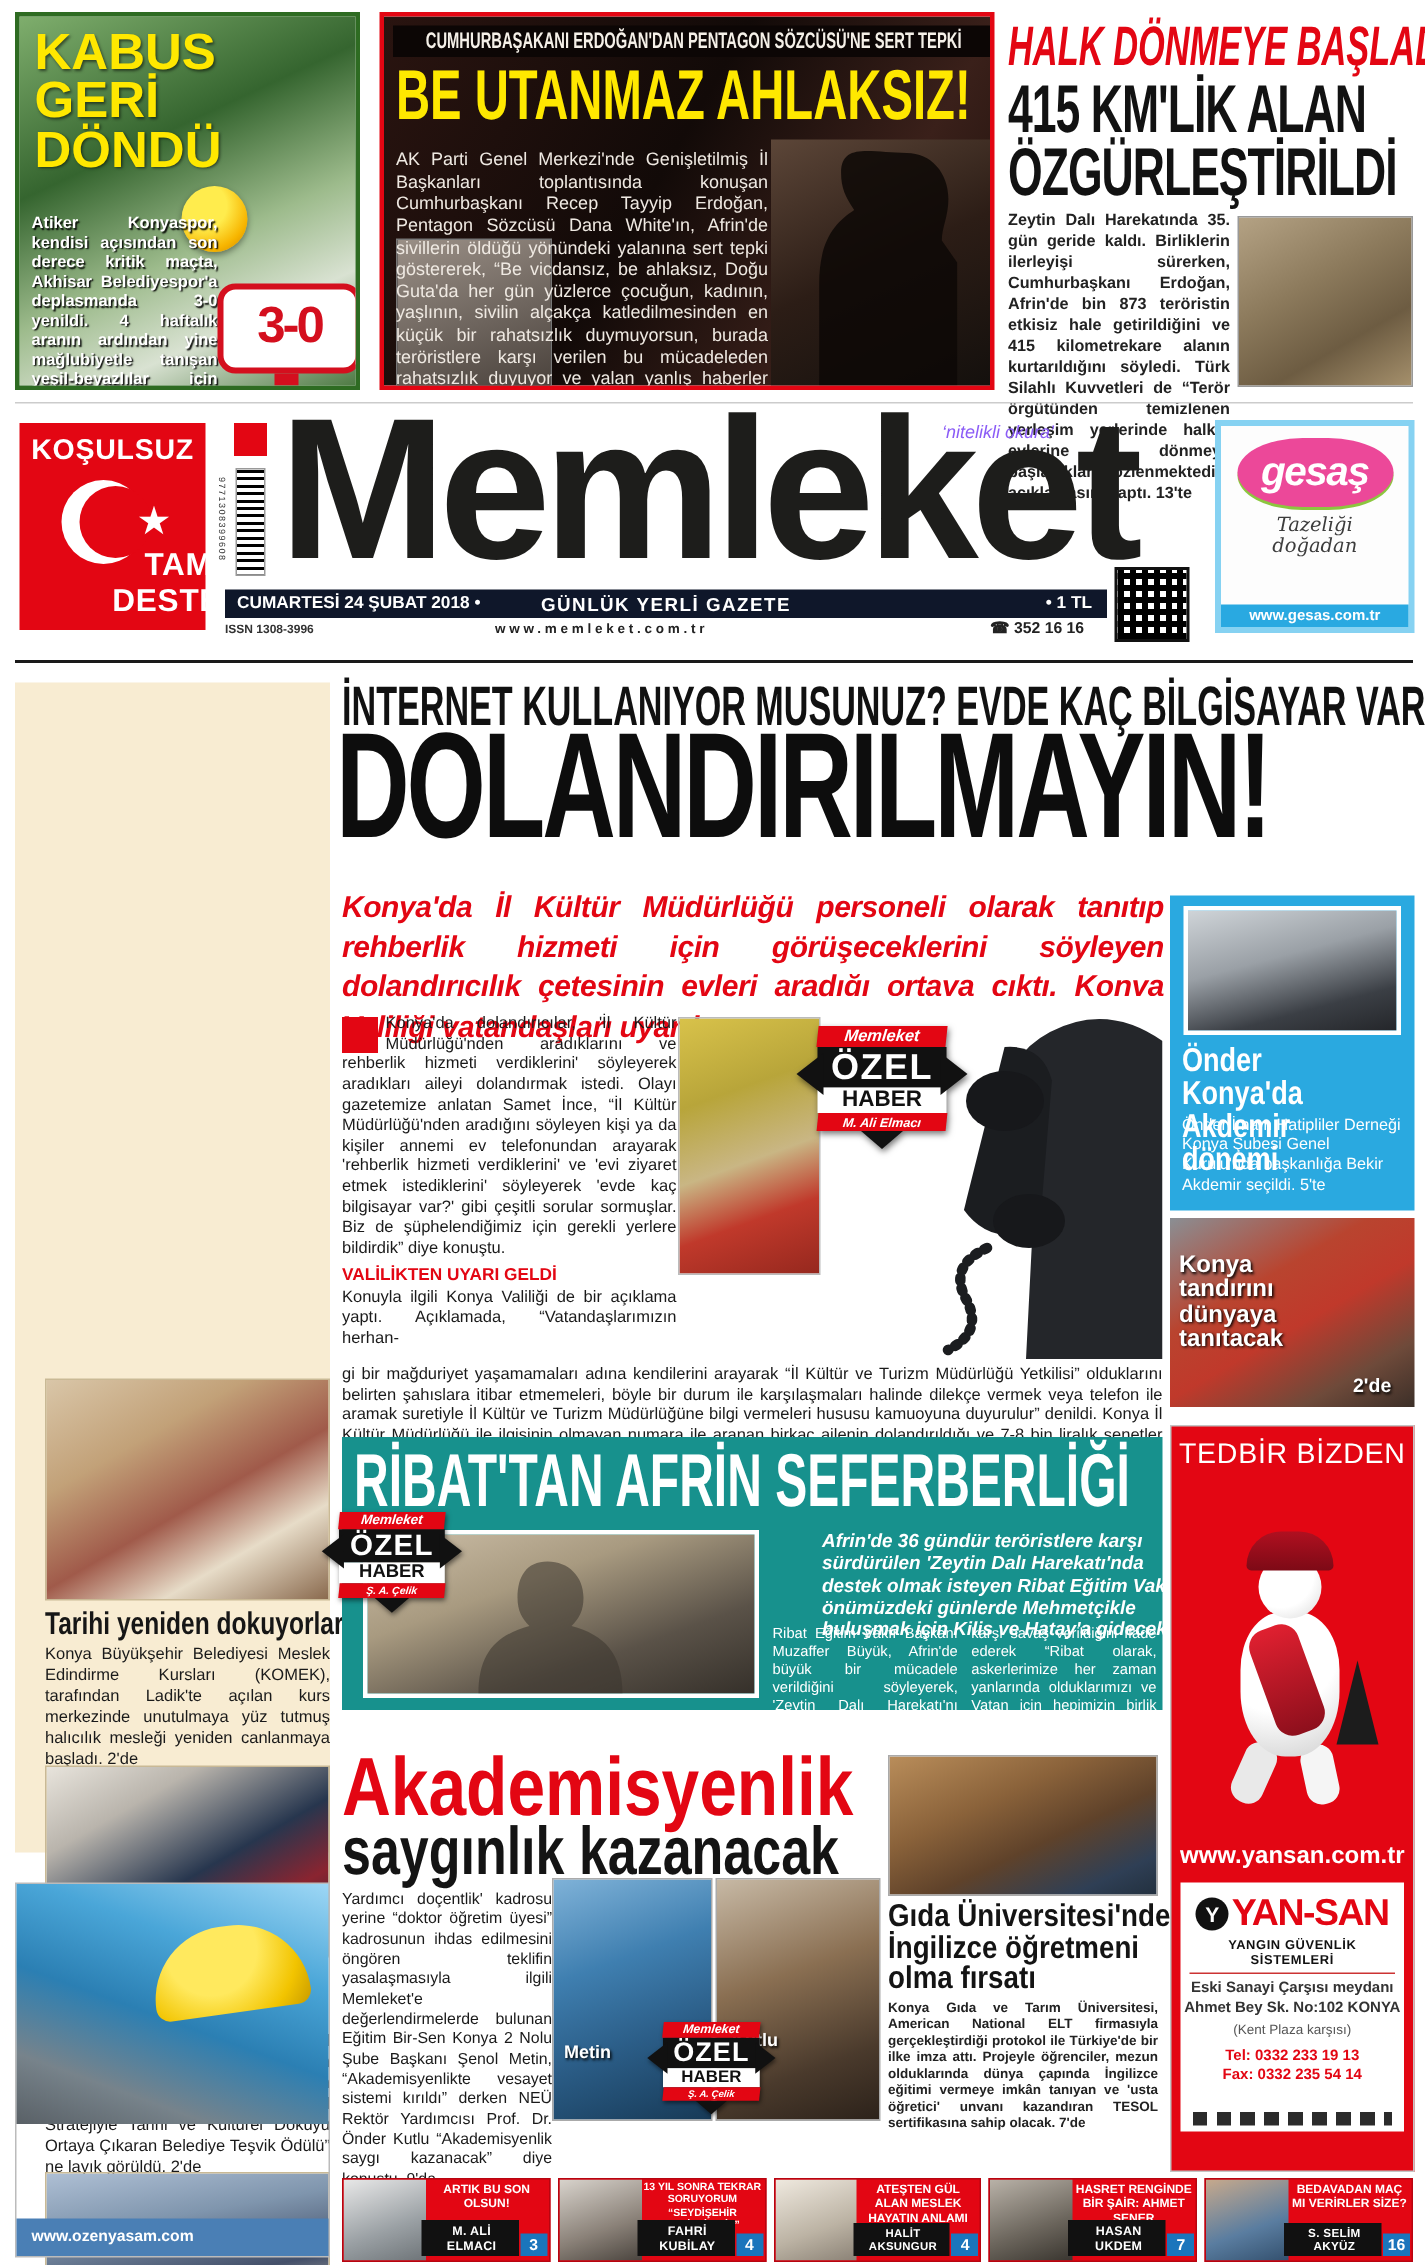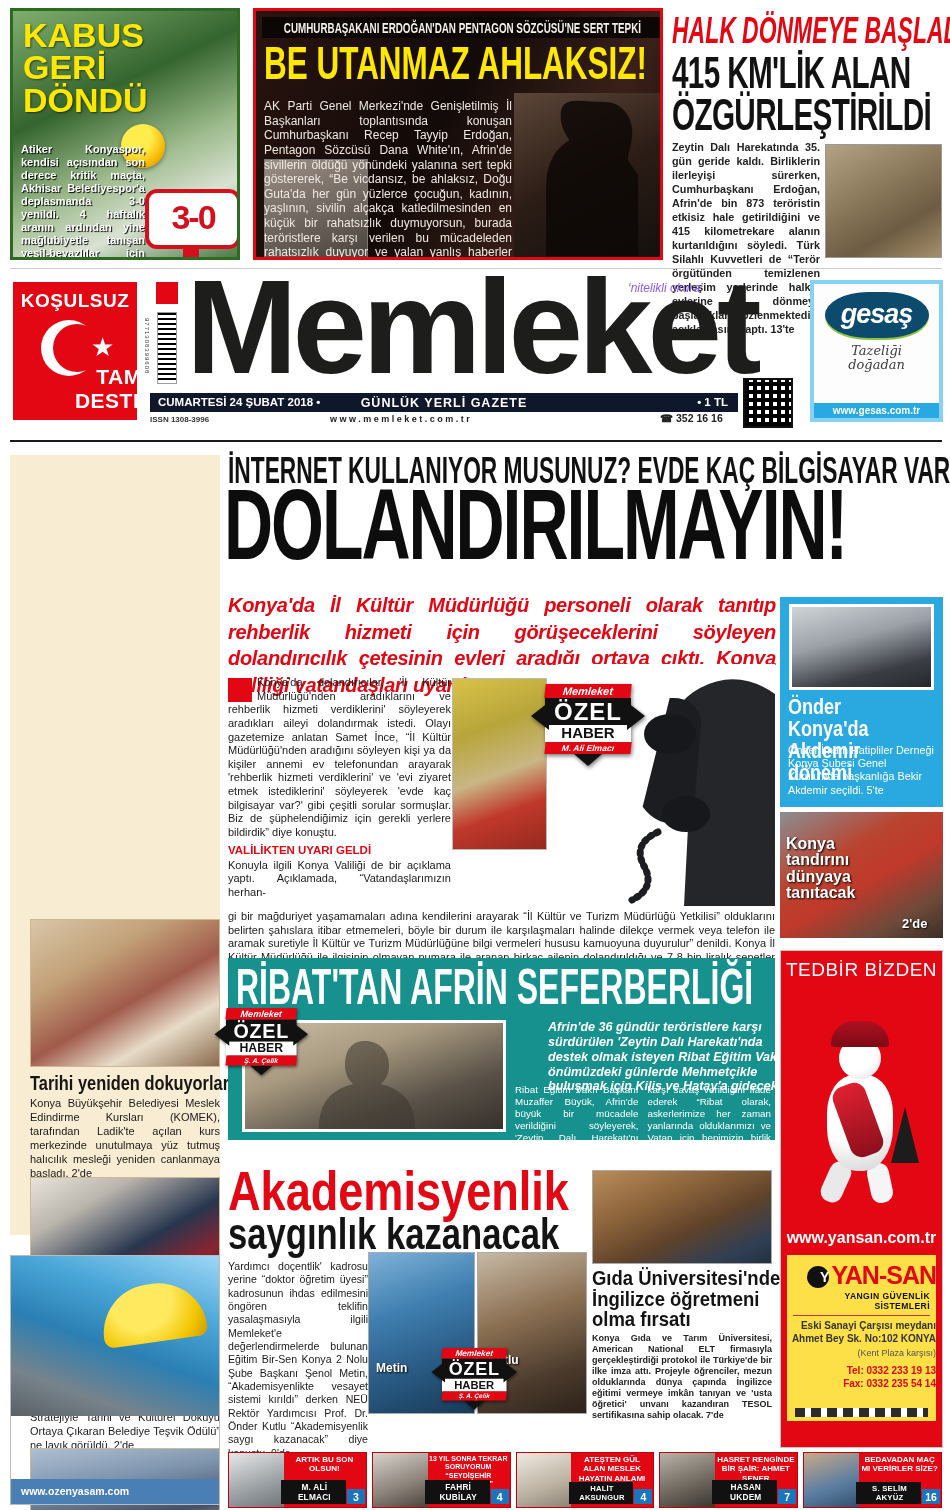--- a/index.html
+++ b/index.html
@@ -52,21 +52,21 @@
   #mastbar{left:150px;top:393px;width:588px;height:19px;background:#0f172a;color:#fff;font-weight:bold;}
   #mastbar .d{position:absolute;left:8px;top:3px;font-size:11.5px;}
   #mastbar .s{position:absolute;left:0;right:0;top:2.5px;text-align:center;font-size:12.5px;letter-spacing:1px;}
   #mastbar .p{position:absolute;right:10px;top:3px;font-size:11.5px;}
   #issn{left:150px;top:415px;font-size:8px;font-weight:bold;color:#333;}
   #mastsite{left:330px;top:414px;font-size:9px;font-weight:bold;letter-spacing:2.5px;color:#222;}
   #mastphone{left:660px;top:412px;font-size:10.5px;font-weight:bold;color:#222;}
   #qr{left:743px;top:378px;width:46px;height:46px;border:2px solid #111;
       background:repeating-linear-gradient(0deg,#000 0 4px,transparent 4px 8px),repeating-linear-gradient(90deg,#000 0 4px,#fff 4px 8px);}
   #gesas{left:810px;top:280px;width:133px;height:142px;border:4px solid #86d2f2;box-sizing:border-box;background:#fdfdfd;text-align:center;}
-  #gesas .oval{margin:8px auto 2px;width:104px;height:46px;background:#0c4a6e;border-radius:50%/60%;
+  #gesas .oval{margin:8px auto 2px;width:104px;height:46px;background:#ec4899;border-radius:50%/60%;
                color:#fff;font-weight:bold;font-style:italic;font-size:27px;line-height:44px;letter-spacing:-1px;
                box-shadow:0 2px 0 #8cc63f;}
   #gesas .slogan{font-family:"DejaVu Serif",serif;font-style:italic;font-size:13px;color:#3c3c3c;line-height:1.05;margin-top:6px;}
   #gesas .site{position:absolute;bottom:0;left:0;right:0;background:#29a9e1;color:#fff;font-weight:bold;font-size:10px;padding:2px 0;}
 
   
   #leadkick{left:228px;top:450px;font-weight:bold;font-size:37px;color:#111;}
   #leadhl{left:224px;top:477px;font-weight:bold;font-size:100px;letter-spacing:-3px;color:#0d0d0d;line-height:.95;}
   #leadsub{left:228px;top:592px;width:548px;color:#e30613;font-weight:bold;font-style:italic;font-size:20px;line-height:1.33;letter-spacing:-.3px;}
   #leadbody{left:228px;top:676px;width:223px;font-size:11px;line-height:1.24;}
@@ -125,21 +125,21 @@
   
   #gidaphoto{left:592px;top:1170px;width:178px;height:92px;border:1px solid #aaa;
              background:linear-gradient(155deg,#b98d5a 0%,#8a623a 35%,#5f422a 60%,#2f3f55 85%,#22303f 100%);}
   #gidahl{left:592px;top:1268px;font-weight:bold;font-size:21px;line-height:.98;color:#141414;}
   #gidabody{left:592px;top:1333px;width:180px;font-size:9px;font-weight:bold;line-height:1.22;color:#222;}
 
   
   #yansan{left:780px;top:950px;width:163px;height:498px;background:#e30613;border:1px solid #c4c4c4;box-sizing:border-box;}
   #yansan .ted{color:#fff;font-size:19px;text-align:center;padding-top:8px;letter-spacing:.5px;}
   #yansan .site{position:absolute;top:278px;width:100%;text-align:center;color:#fff;font-weight:bold;font-size:16px;}
-  #yansanbox{position:absolute;top:304px;left:6px;right:6px;height:166px;background:#fde047;text-align:right;}
+  #yansanbox{position:absolute;top:304px;left:6px;right:6px;height:166px;background:#ffffff;text-align:center;}
   #yansanbox .brand{color:#e30613;font-weight:bold;font-size:25px;letter-spacing:-1px;}
   #yansanbox .yicon{display:inline-block;width:22px;height:22px;border-radius:50%;background:#111;color:#fff;
                     font-weight:bold;font-size:14px;line-height:22px;vertical-align:2px;margin-right:2px;}
   #yansanbox .sub{font-size:8.6px;font-weight:bold;color:#111;letter-spacing:.4px;border-bottom:1px solid #c33;padding-bottom:4px;margin:1px 6px 4px;}
   #yansanbox .addr{font-size:10px;font-weight:bold;color:#333;line-height:1.25;}
   #yansanbox .addr2{font-size:9px;color:#555;margin-top:3px;}
   #yansanbox .tel{font-size:10px;font-weight:bold;color:#e30613;margin-top:6px;line-height:1.3;}
   #yansanbox .logos{position:absolute;bottom:4px;left:8px;right:8px;height:9px;
        background:repeating-linear-gradient(90deg,#2b2b2b 0 10px,#fff 10px 16px);}
   

